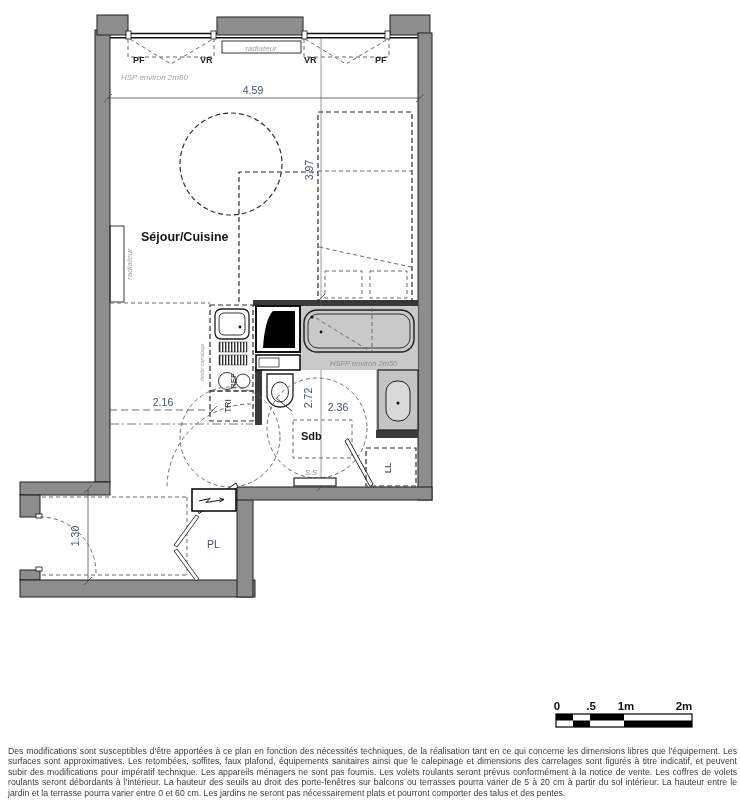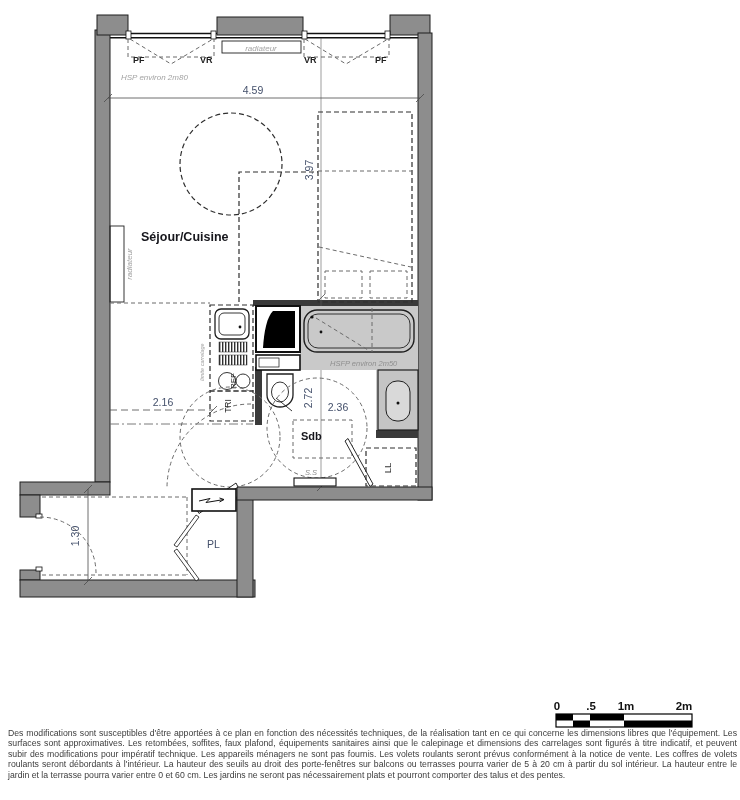--- a/index.html
+++ b/index.html
@@ -16,21 +16,21 @@
   .dashlt{fill:none;stroke:#6b6b6b;stroke-width:1;stroke-dasharray:4 3;}
   .dimline{stroke:#4a4a4a;stroke-width:0.8;fill:none;}
   .sect{stroke:#5a5a5a;stroke-width:0.6;fill:none;}
   .lbl{font-size:11px;font-weight:bold;fill:#16161c;}
   .biglbl{font-size:12.5px;font-weight:bold;fill:#16161c;}
   .smlbl{font-size:9px;font-weight:bold;fill:#222;}
   .ann{font-size:8px;font-style:italic;fill:#a3a3a3;}
   .ann2{font-size:7.5px;font-style:italic;fill:#8f8f8f;}
   .dimtxt{font-size:10.5px;fill:#44506b;}
   .sctxt{font-size:11.5px;font-weight:bold;fill:#111;}
-  #disclaimer{position:absolute;left:8px;top:728px;width:729px;
+  #disclaimer{position:absolute;left:8px;top:746px;width:729px;
       font-size:8.7px;line-height:1.2;color:#3c3c3c;text-align:justify;}
 </style>
 </head>
 <body>
 
 <div id="stage">
 <svg width="740" height="800" viewBox="0 0 740 800">
   <defs>
     <pattern id="hatch" width="3" height="12" patternUnits="userSpaceOnUse">
       <rect x="0" y="0" width="1.4" height="12" fill="#2f2f2f"></rect>

